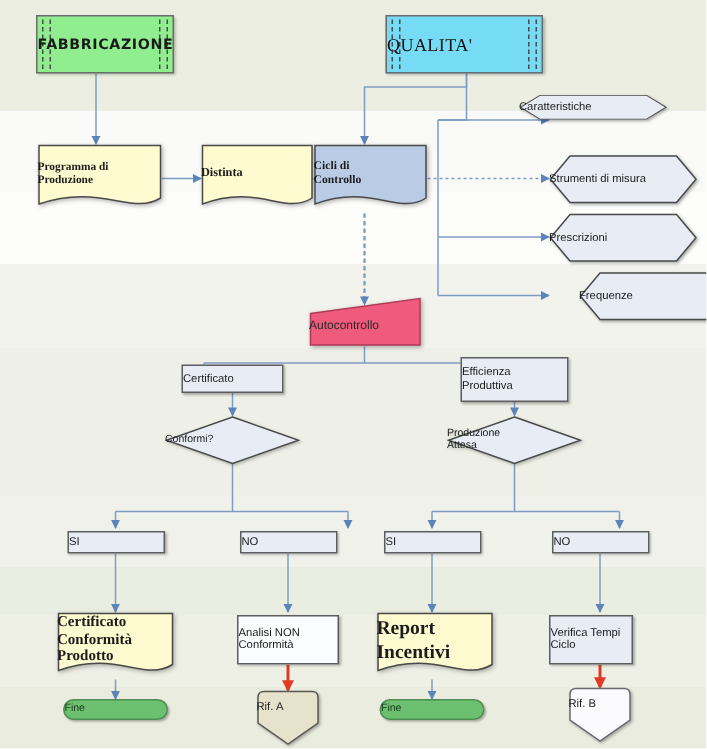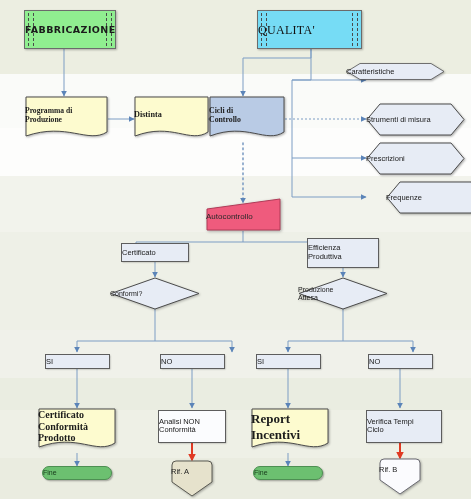--- a/index.html
+++ b/index.html
@@ -303,21 +303,21 @@
   <div class="node doc" style="left:251px;top:408px;width:78px;height:46px;">
     <svg viewBox="0 0 78 46" preserveAspectRatio="none" xmlns="http://www.w3.org/2000/svg">
       <path d="M1,1 H77 V35 C58,47 40,25 1,39 Z" fill="#fdfbcf" stroke="#4a4a4a" stroke-width="1"></path>
     </svg>
     <span class="lbl" style="font-size:13px;top:40%;">
       <span>Report</span><br>
       <span>Incentivi</span>
     </span>
   </div>
 
-  <div class="node rect" style="left:366px;top:410px;width:76px;height:33px;">
+  <div class="node rect" style="left:366px;top:410px;width:56px;height:33px;">
     <span class="lbl">
       <span>Verifica Tempi</span><br>
       <span>Ciclo</span>
     </span>
   </div>
 
   <div class="node pill" style="left:42px;top:466px;width:70px;height:14px;">
     <span class="lbl">Fine</span>
   </div>
 

